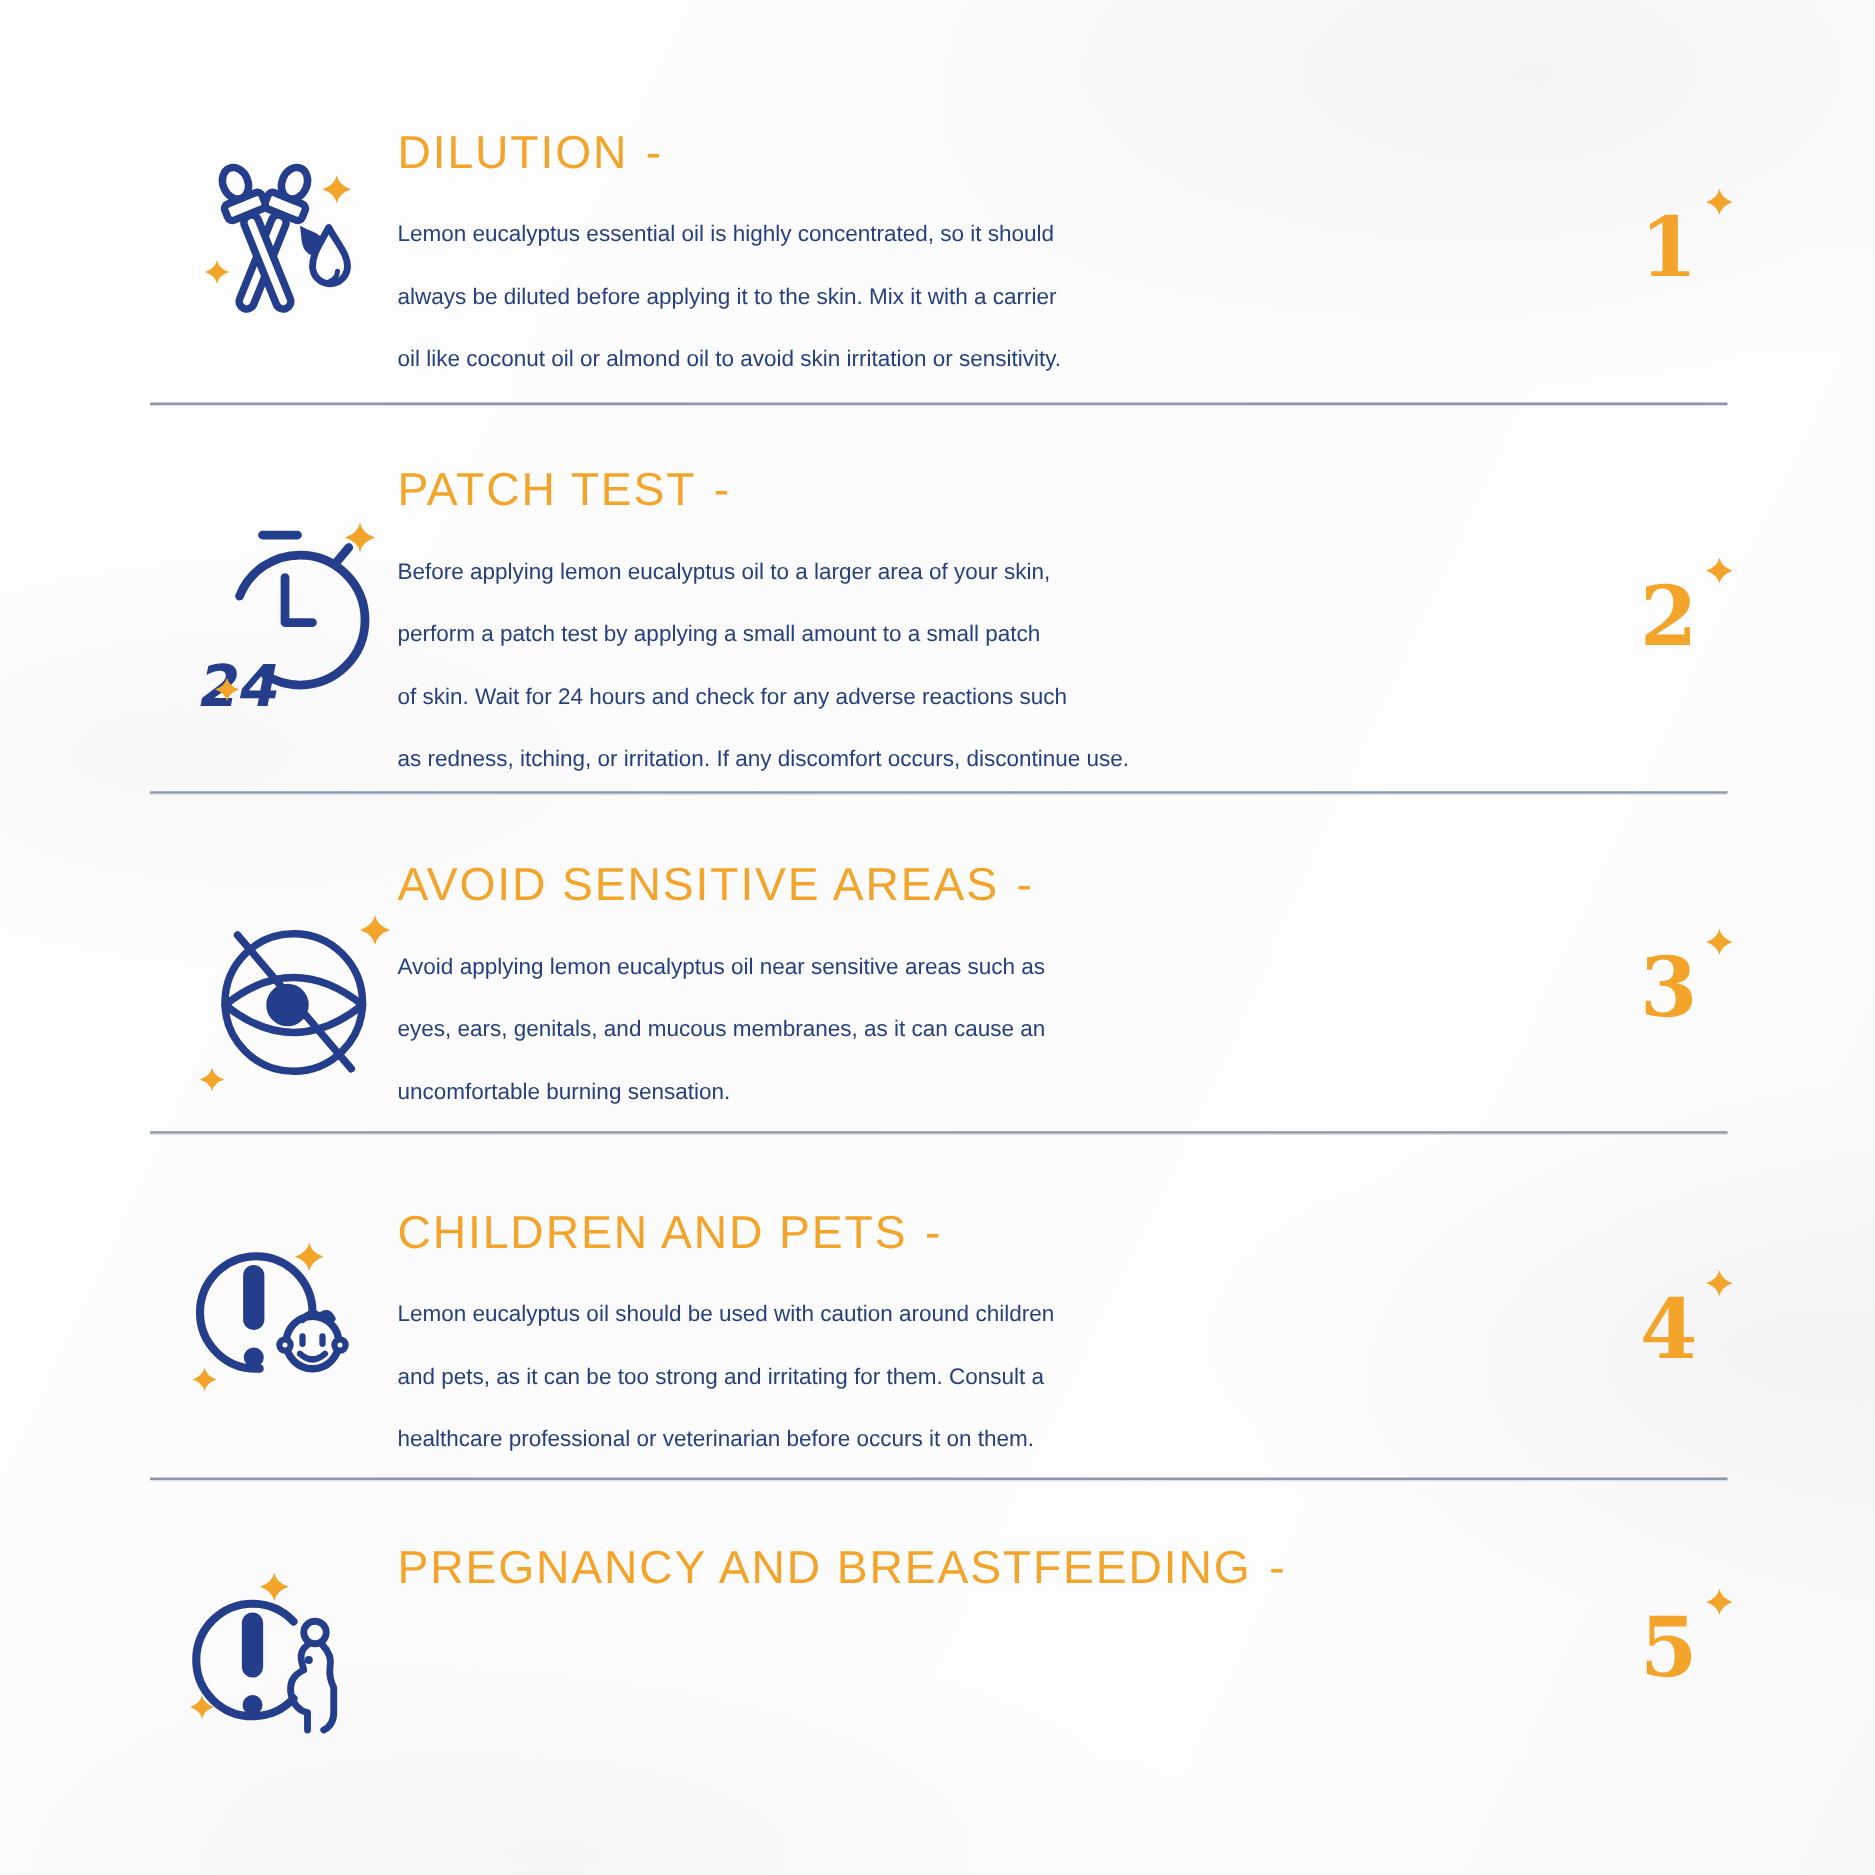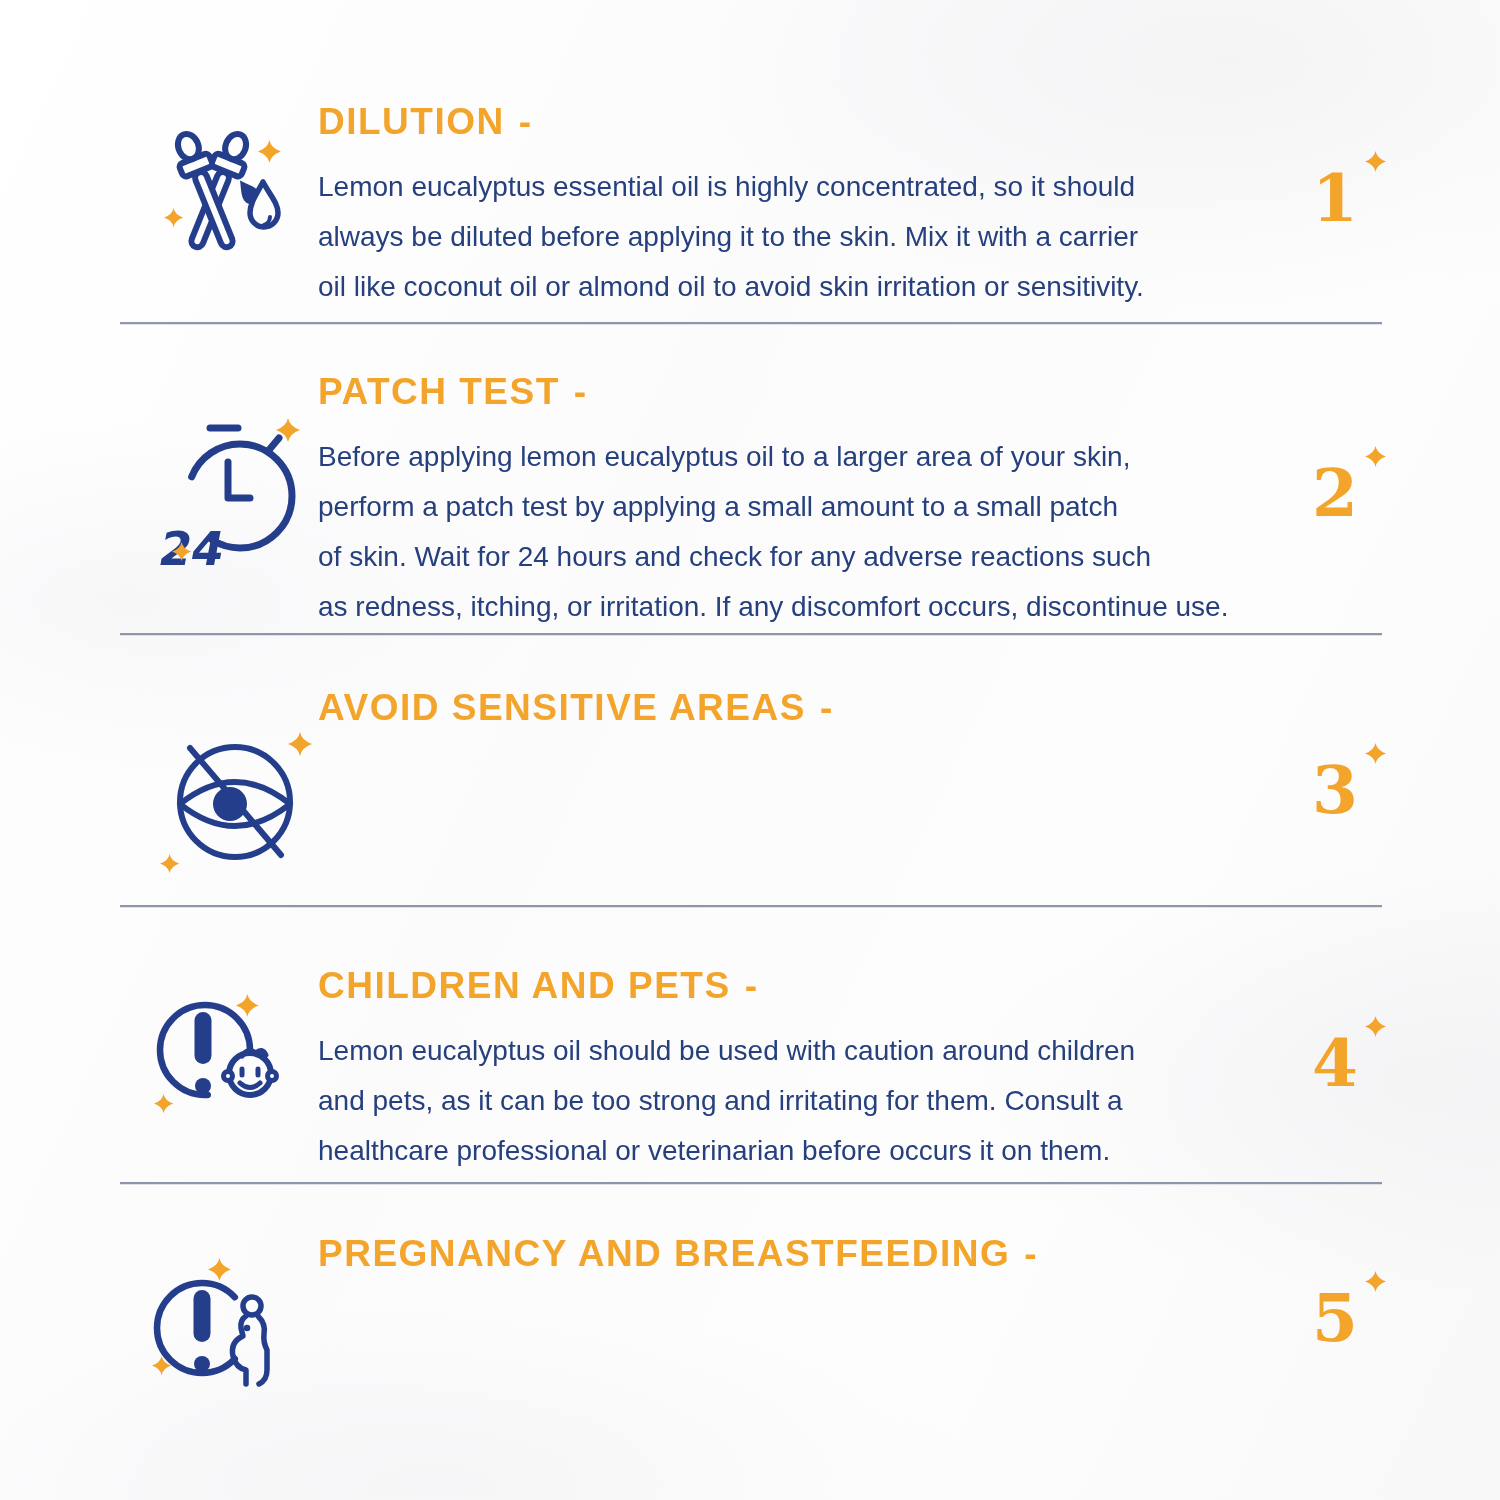--- a/index.html
+++ b/index.html
@@ -11,26 +11,26 @@
       radial-gradient(ellipse 800px 360px at 95% 72%, rgba(140,140,155,0.06), transparent 60%),
       radial-gradient(ellipse 900px 300px at 30% 99%, rgba(140,140,155,0.05), transparent 60%),
       linear-gradient(115deg, #ffffff 0%, #fbfbfc 40%, #fdfdfd 70%, #f8f8f9 100%);
     font-family:"Liberation Sans", sans-serif;
   }
   .section{position:absolute;left:0;width:1500px;}
   .icon-box{position:absolute;left:150px;width:170px;height:170px;}
   .icon-box svg{display:block;width:170px;height:170px;}
   .content{position:absolute;left:318px;width:980px;}
   .title{
-    margin:0;font-size:37px;font-weight:700;letter-spacing:1.5px;
+    margin:0;font-size:37px;font-weight:400;letter-spacing:1.5px;
     color:#F3A42B;text-transform:uppercase;line-height:44px;
   }
   .title .dash{margin-left:14px;letter-spacing:0;}
   .body{
-    margin:18px 0 0 0;font-size:28px;line-height:50px;color:#26407E;
+    margin:18px 0 0 0;font-size:18px;line-height:50px;color:#26407E;
     white-space:pre-line;letter-spacing:0px;
   }
   .num{
     position:absolute;left:1300px;width:70px;text-align:center;
     font-family:"DejaVu Serif", serif;font-weight:700;font-size:66px;line-height:1;
     color:#F3A42B;
   }
   .num .num-spark{position:absolute;right:-16px;top:-14px;width:21px;height:21px;}
   .divider{position:absolute;left:120px;width:1262px;height:0;
     border-top:2px solid #8E96AA;border-bottom:1px solid #dfe2e9;}
@@ -122,20 +122,23 @@
         <circle class="stroke" stroke-width="6" cx="85" cy="88" r="55"></circle>
         <path class="stroke" stroke-width="6" d="M30 90 Q85 46 140 90 Q85 134 30 90 Z"></path>
         <circle class="fillnavy" cx="80" cy="90" r="17"></circle>
         <line class="stroke" stroke-width="6" x1="40" y1="34" x2="131" y2="141"></line>
         <path class="spark" transform="translate(138 18) scale(1.0)" d="M12 0 Q13.6 8.4 24 12 Q13.6 15.6 12 24 Q10.4 15.6 0 12 Q10.4 8.4 12 0 Z"></path>
         <path class="spark" transform="translate(10 140) scale(0.8)" d="M12 0 Q13.6 8.4 24 12 Q13.6 15.6 12 24 Q10.4 15.6 0 12 Q10.4 8.4 12 0 Z"></path>
       </svg>
     </div>
     <div class="content">
       <h2 class="title"><span>AVOID SENSITIVE AREAS</span><span class="dash">-</span></h2>
+      <p class="body">Avoid applying lemon eucalyptus oil near sensitive areas such as
+eyes, ears, genitals, and mucous membranes, as it can cause an
+uncomfortable burning sensation.</p>
     </div>
     <div class="num"><span>3</span>
       <svg class="num-spark" viewBox="0 0 24 24">
           <path class="spark" d="M12 0 Q13.6 8.4 24 12 Q13.6 15.6 12 24 Q10.4 15.6 0 12 Q10.4 8.4 12 0 Z"></path>
         </svg>
     </div>
   </section>
 
   <div class="divider" id="d3"></div>
 

